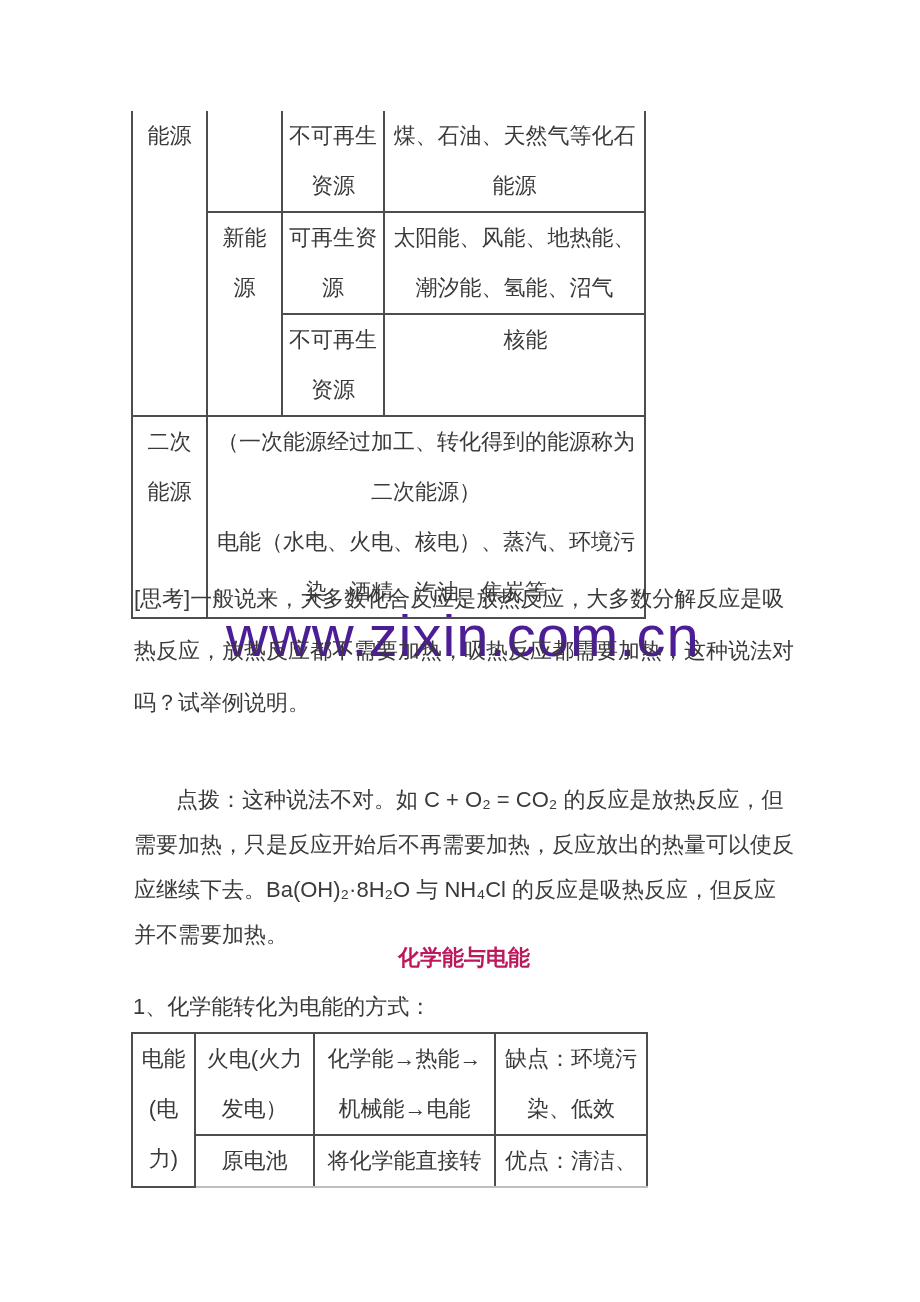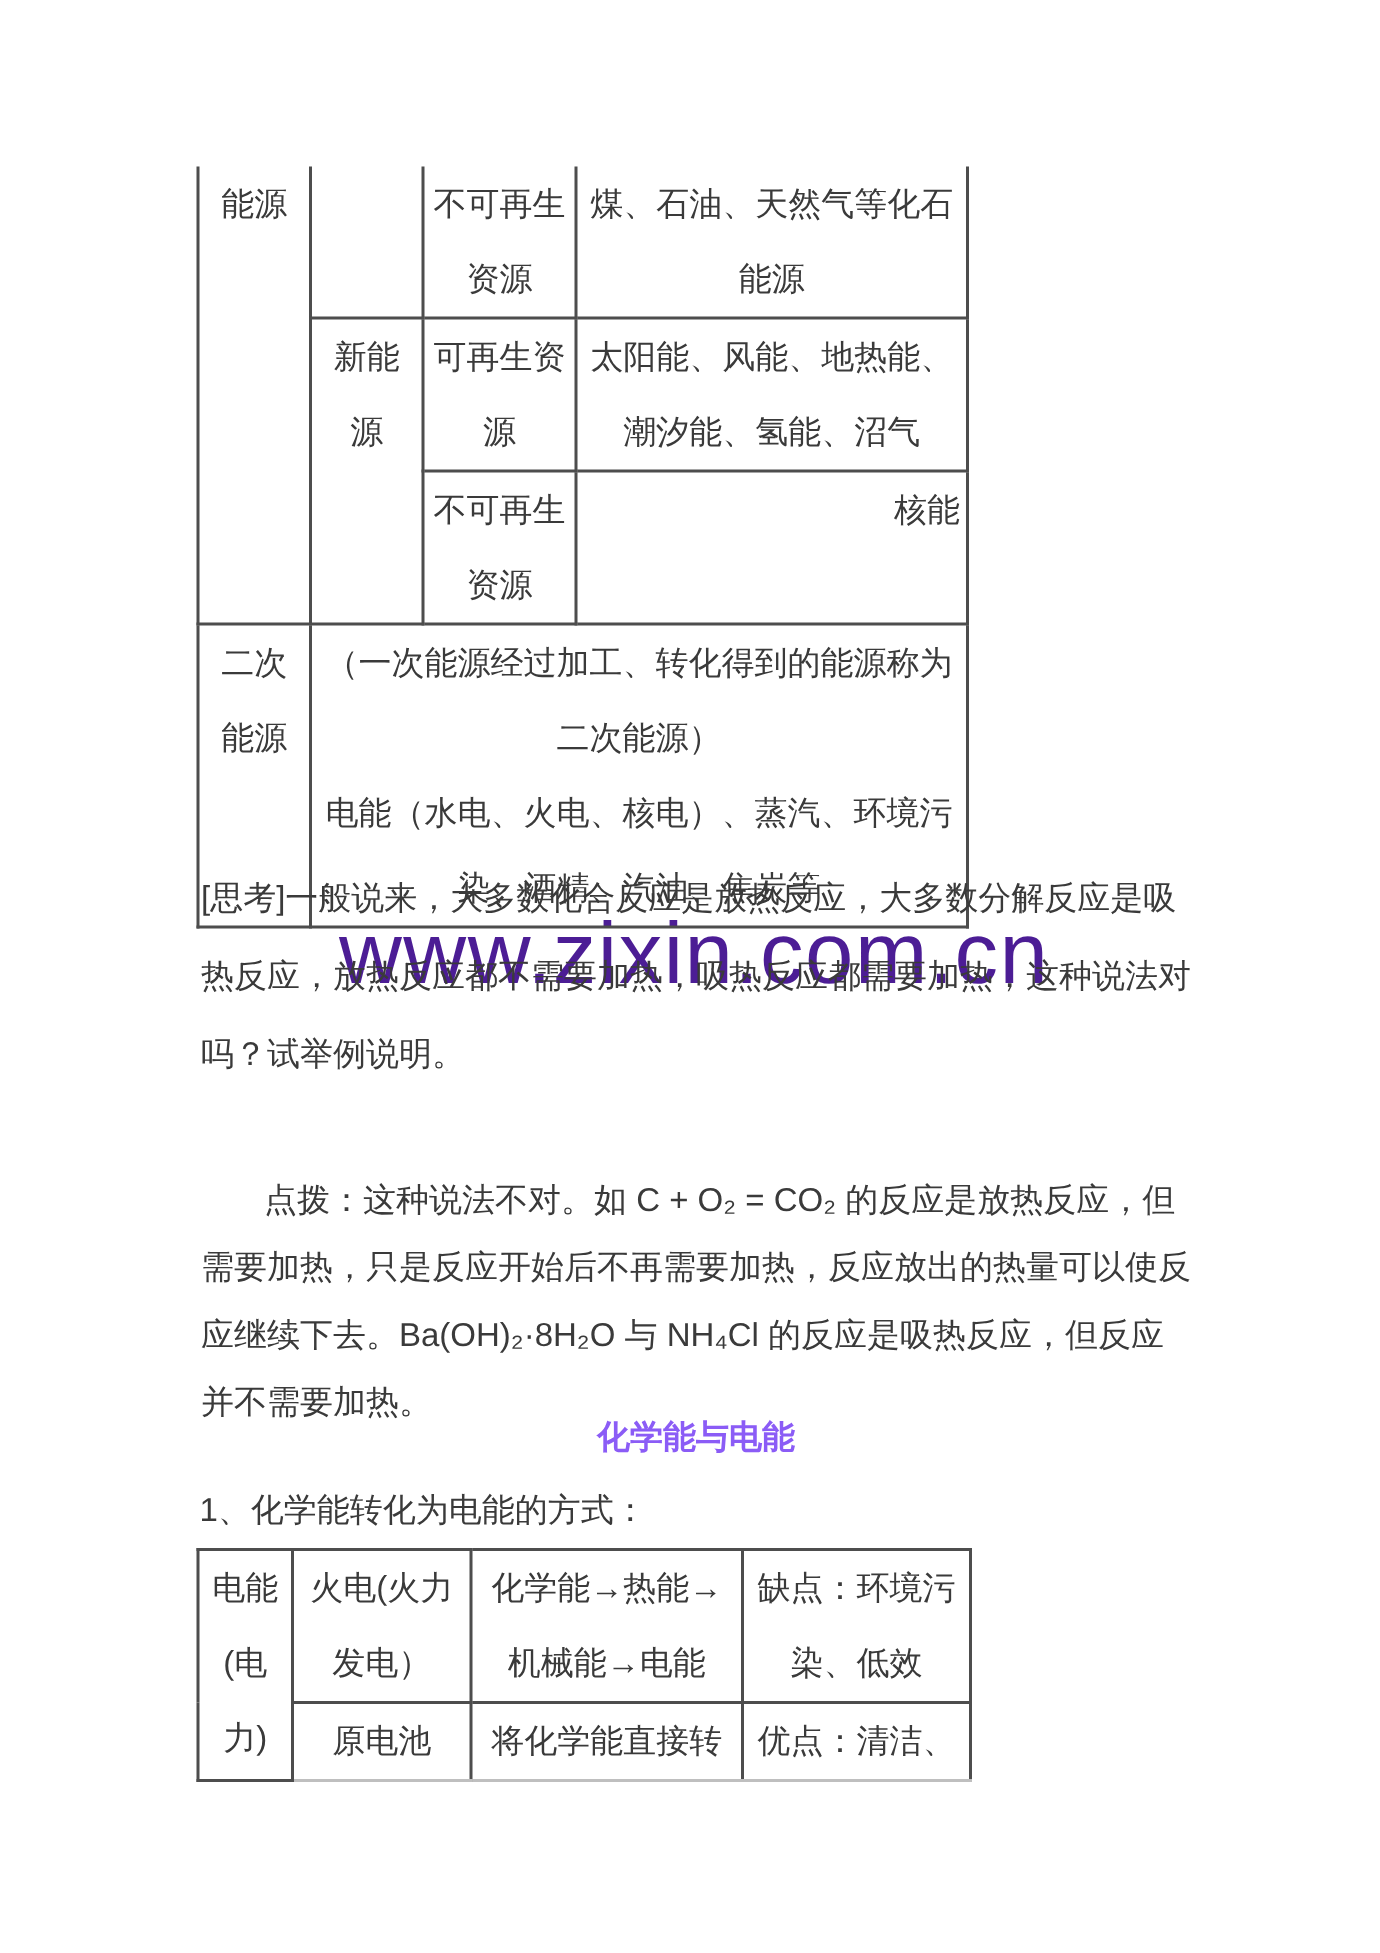--- a/index.html
+++ b/index.html
@@ -37,39 +37,39 @@
     word-break: normal;
   }
 
   
   .t1 { left: 131px; top: 111px; width: 513px; }
   .t1 tr.r1 > td { border-top: none; }
   .t1 .r1 { height: 98px; margin-left: 43px; }
   .t1 .r2 { height: 99px; border-radius: 15px; }
   .t1 .r3 { height: 97px; }
   .t1 .r4 { height: 196px; }
-  td.cell-left { text-align: right; padding-left: 26px; }
+  td.cell-left { text-align: center; padding-left: 26px; }
 
   
   .t2 { left: 131px; top: 1032px; width: 515px; }
   .t2 .r1 { height: 99px; }
   .t2 .r2 { height: 48px; margin-top: 20px; }
   .t2 tr.r2 > td { border-bottom: 2px solid #bfbfbf; }
 
   .para {
     position: absolute; left: 134px; width: 662px;
     font-size: 22px; z-index: 1;
   }
   .para-think { top: 573px; line-height: 52px; }
   .para-hint  { top: 777px; line-height: 45px; text-indent: 42px; }
 
   .heading {
     position: absolute; left: 134px; top: 946px; width: 660px;
     text-align: center; font-weight: bold;
-    font-size: 22px; line-height: 23px; color: #8b5cf6; z-index: 1;
+    font-size: 22px; line-height: 23px; color: #be185d; z-index: 1;
   }
   .item1 {
     position: absolute; left: 133px; top: 995px;
     font-size: 22px; line-height: 24px; z-index: 1;
   }
 </style>
 </head>
 <body>
 
 <div class="page">

